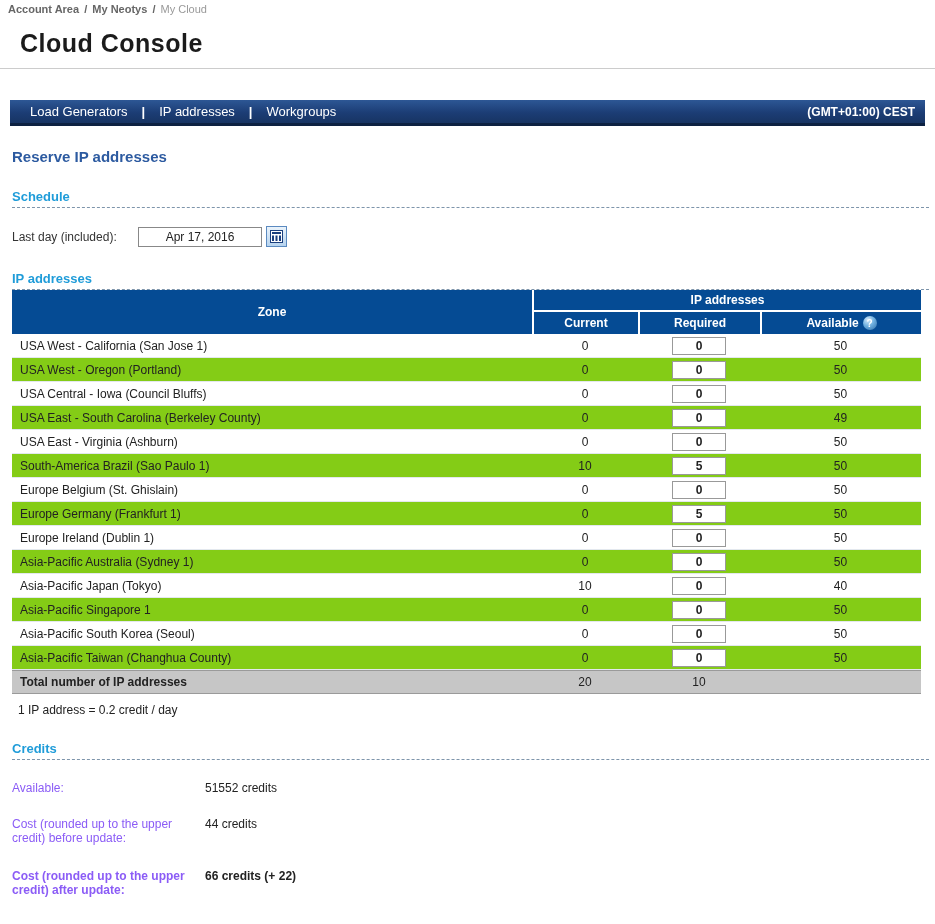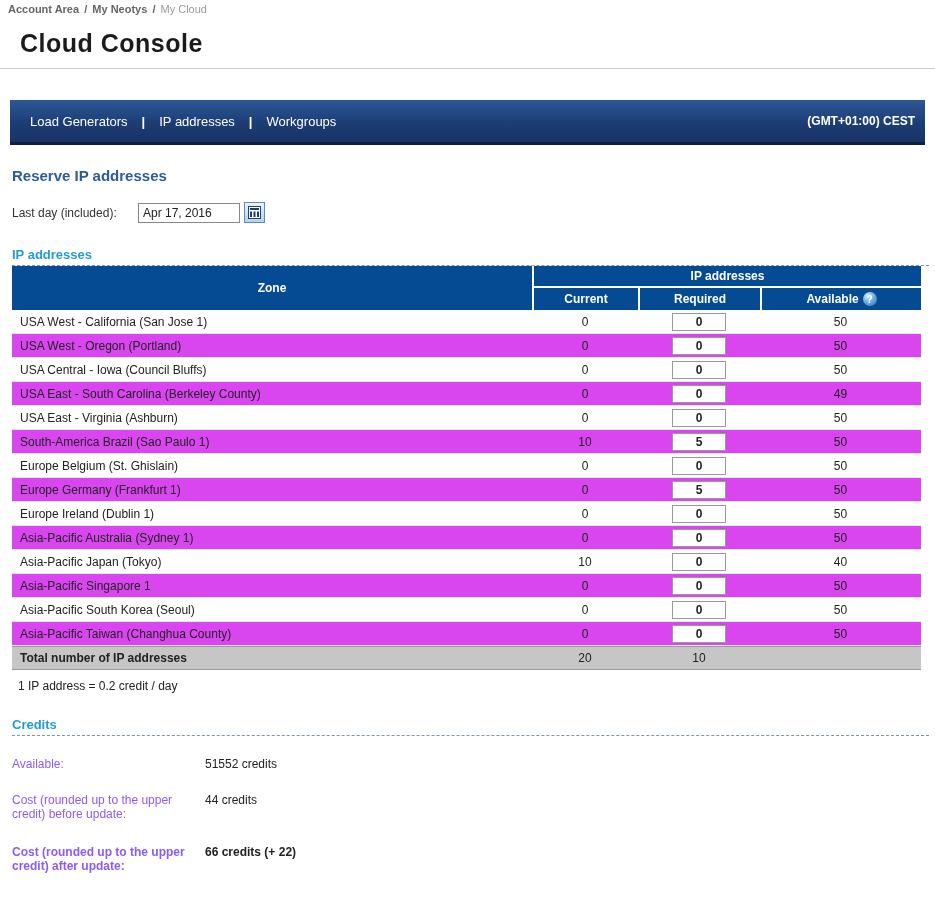--- a/index.html
+++ b/index.html
@@ -18,21 +18,21 @@
   .breadcrumb .sep { color: #666; padding: 0 2px; }
   .breadcrumb .current { color: #999; font-weight: normal; }
 
   
   .page-title { padding: 14px 0 0 20px; font-size: 25px; font-weight: bold; color: #1b1b1b; letter-spacing: 0.5px; }
   .title-rule { border: none; border-top: 1px solid #ccc; margin-top: 10px; width: 935px; }
 
   
   .navbar {
     margin: 31px 10px 0 10px;
-    height: 45px;
+    height: 26px;
     background: linear-gradient(180deg, #2d5795 0%, #1c3d75 55%, #173463 100%);
     border-bottom: 3px solid #0d2142;
     display: flex;
     align-items: center;
     color: #fff;
     gap: 9px;
   }
   .navbar .nav-left { display: flex; align-items: center; padding-left: 20px; gap: 14px; }
   .nav-item { color: #fff; font-size: 13px; cursor: pointer; }
   .nav-sep { color: #fff; font-weight: bold; font-size: 13px; }
@@ -47,26 +47,27 @@
     font-weight: bold;
     color: #1f9cd9;
     border-bottom: 1px dashed #7e95ab;
   }
   .section-heading span { display: inline-block; }
 
   
   .schedule-row { margin: 18px 0 0 12px; display: flex; align-items: center; }
   .schedule-label { width: 126px; }
   .date-input {
-    width: 102px; height: 20px;
+    width: 124px; height: 20px;
     border: 1px solid #888;
     font-family: "Liberation Sans", sans-serif;
     font-size: 12px;
     padding: 0 4px;
     color: #222;
+    text-align: center;
   }
   .cal-btn {
     margin-left: 4px;
     width: 21px; height: 21px;
     background: linear-gradient(180deg, #eaf3fb 0%, #b6d3ee 100%);
     border: 1px solid #5b8ac0;
     display: inline-flex; align-items: center; justify-content: center;
     cursor: pointer;
   }
 
@@ -90,21 +91,21 @@
     font-size: 12px;
     height: 22px;
     text-align: center;
   }
   .ip-table th.group, .ip-table th.sub { border-left: 2px solid #fff; }
   .ip-table th.group { border-bottom: 2px solid #fff; }
   .ip-table th.sub.first { border-left: 2px solid #fff; }
   .ip-table td { height: 24px; padding: 0; vertical-align: middle; }
   .ip-table td.zone { text-align: left; padding-left: 8px; color: #222; }
   .ip-table td.num { text-align: center; color: #222; }
-  .ip-table tr.alt td { background: #d946ef; }
+  .ip-table tr.alt td { background: #84cc16; }
   .ip-table tr.data-row td { border-bottom: 1px solid #e3e8ee; }
   .ip-table tr.total-row td {
     background: #c6c6c6;
     border-top: 1px solid #9a9a9a;
     border-bottom: 1px solid #9a9a9a;
     color: #222;
   }
   .ip-table tr.total-row td.zone { font-weight: bold; }
   .req-input {
     width: 54px; height: 18px;
@@ -162,20 +163,23 @@
       <span class="nav-sep">|</span>
       <span class="nav-item">IP addresses</span>
       <span class="nav-sep">|</span>
       <span class="nav-item">Workgroups</span>
     </div>
     <span class="nav-tz">(GMT+01:00) CEST</span>
   </div>
 
   <div class="main-heading">Reserve IP addresses</div>
 
+  <div class="section-heading">
+    <span>Schedule</span>
+  </div>
   <div class="schedule-row">
     <span class="schedule-label">Last day (included):</span>
     <input class="date-input" type="text" value="Apr 17, 2016" style="">
     <span class="cal-btn">
       <svg width="13" height="13" viewBox="0 0 13 13">
         <rect x="0.5" y="0.5" width="12" height="12" fill="#ffffff" stroke="#1b3f7e"></rect>
         <rect x="2" y="2" width="9" height="2" fill="#1b3f7e"></rect>
         <rect x="2" y="5.5" width="2" height="5.5" fill="#1b3f7e"></rect>
         <rect x="5.5" y="5.5" width="2" height="5.5" fill="#1b3f7e"></rect>
         <rect x="9" y="5.5" width="2" height="5.5" fill="#1b3f7e"></rect>

